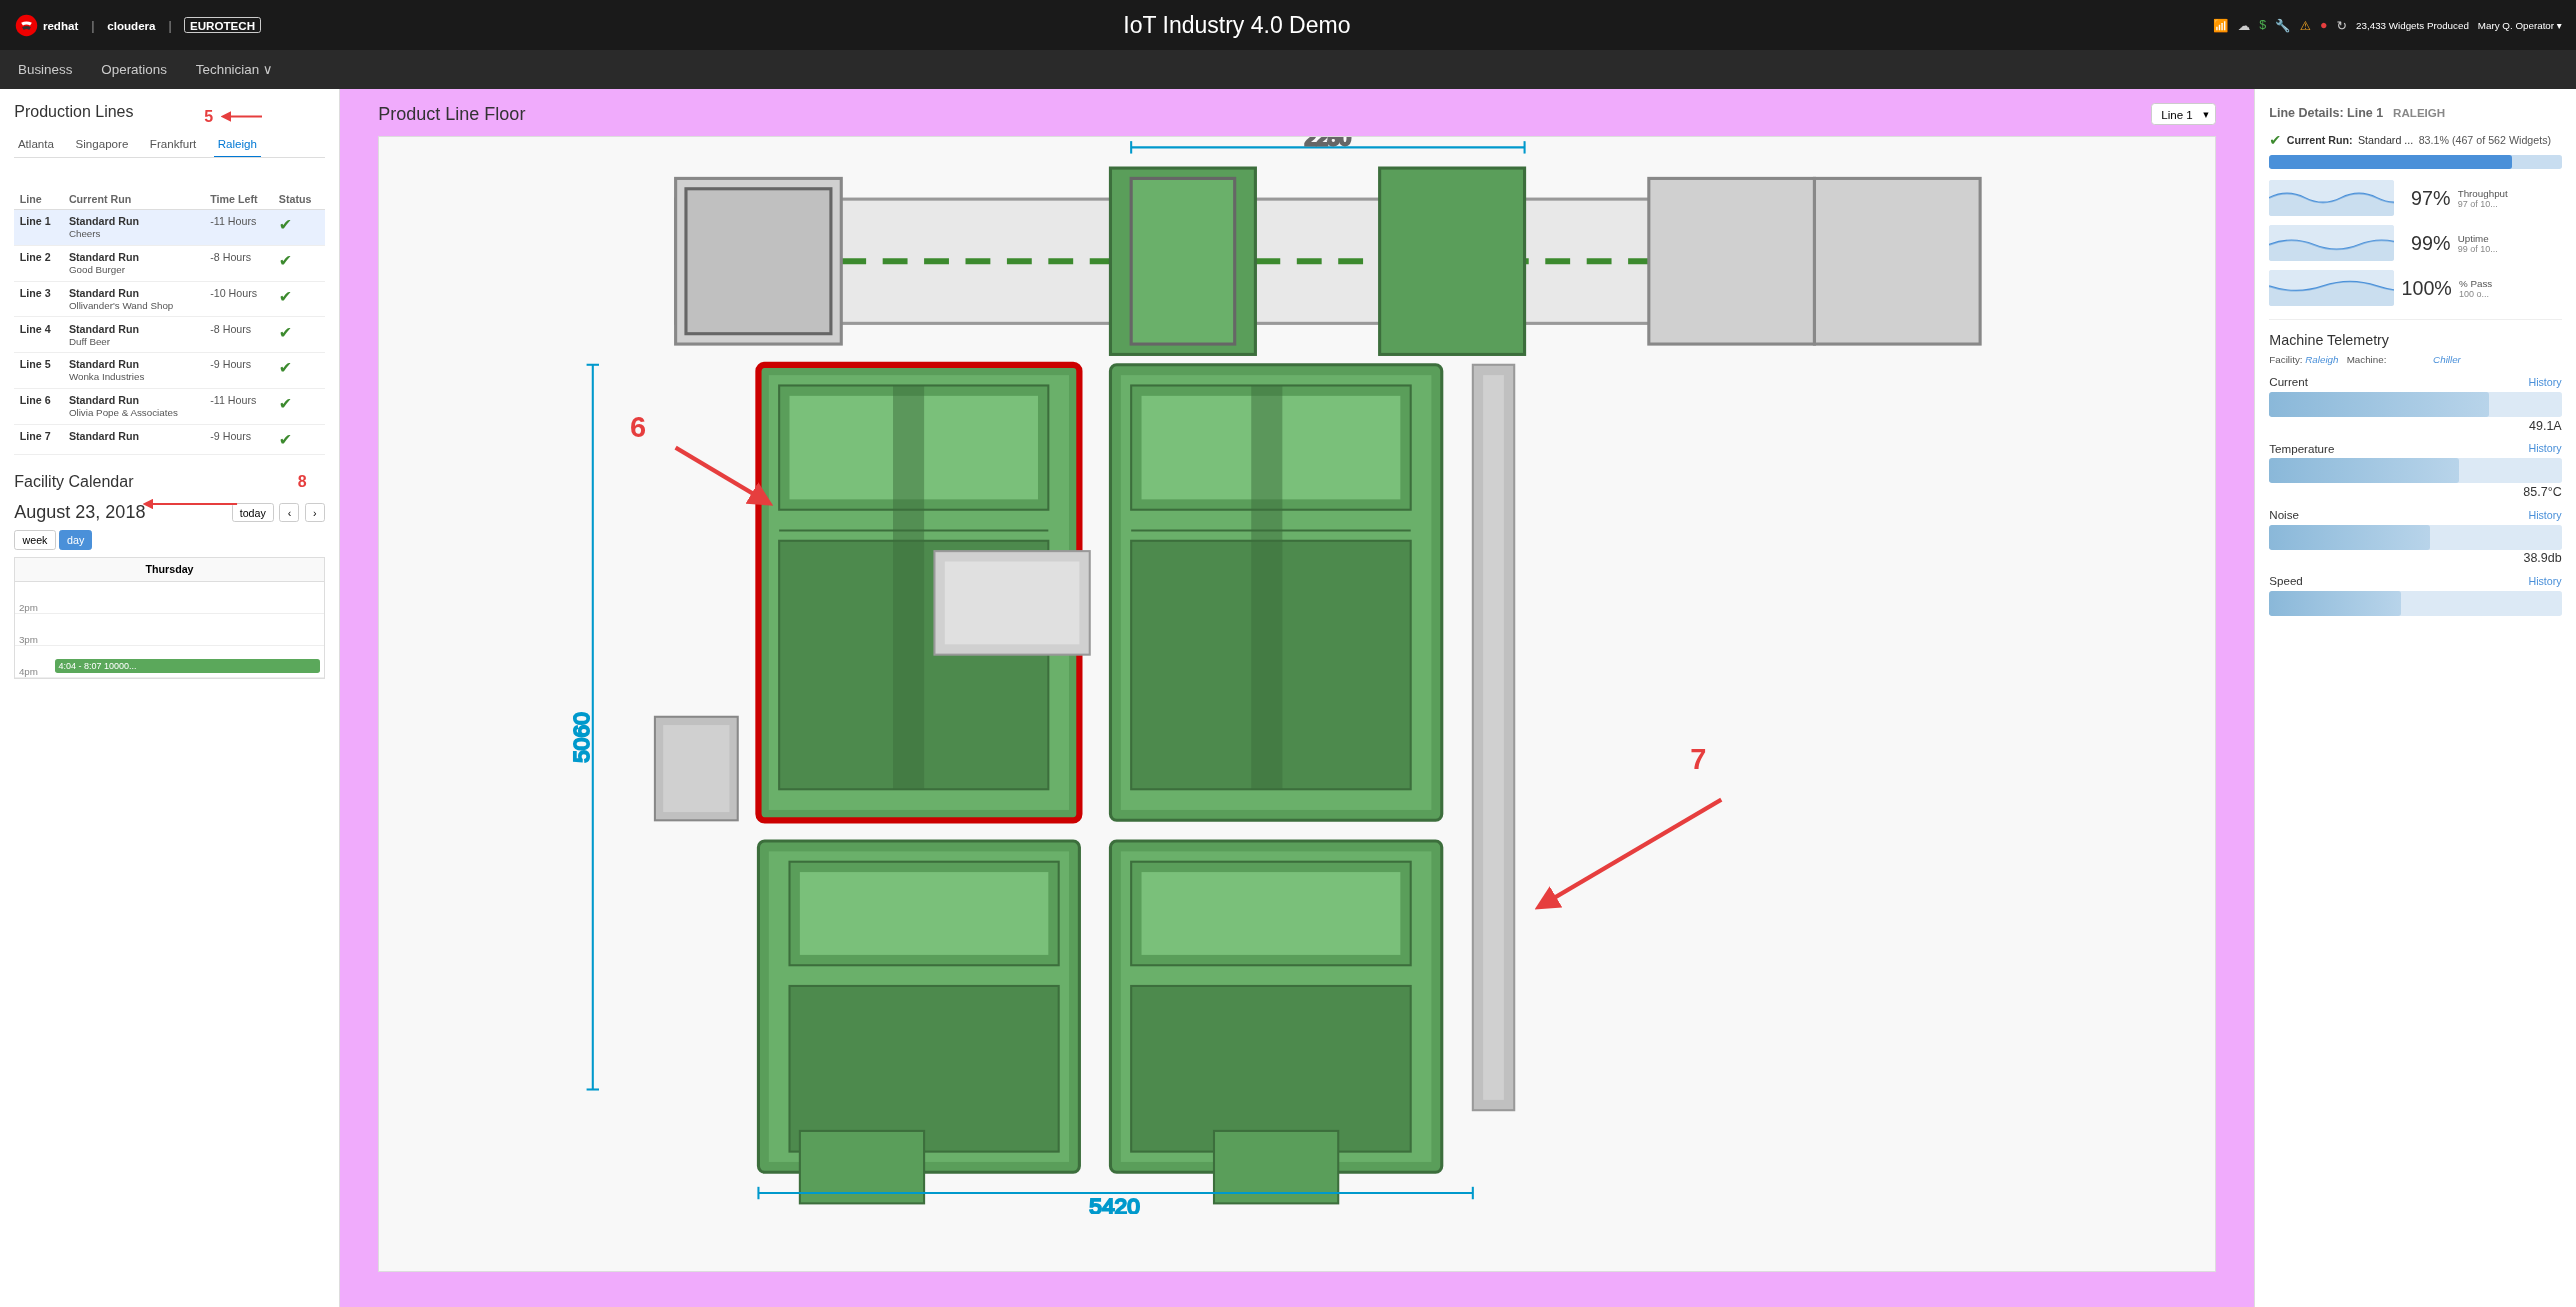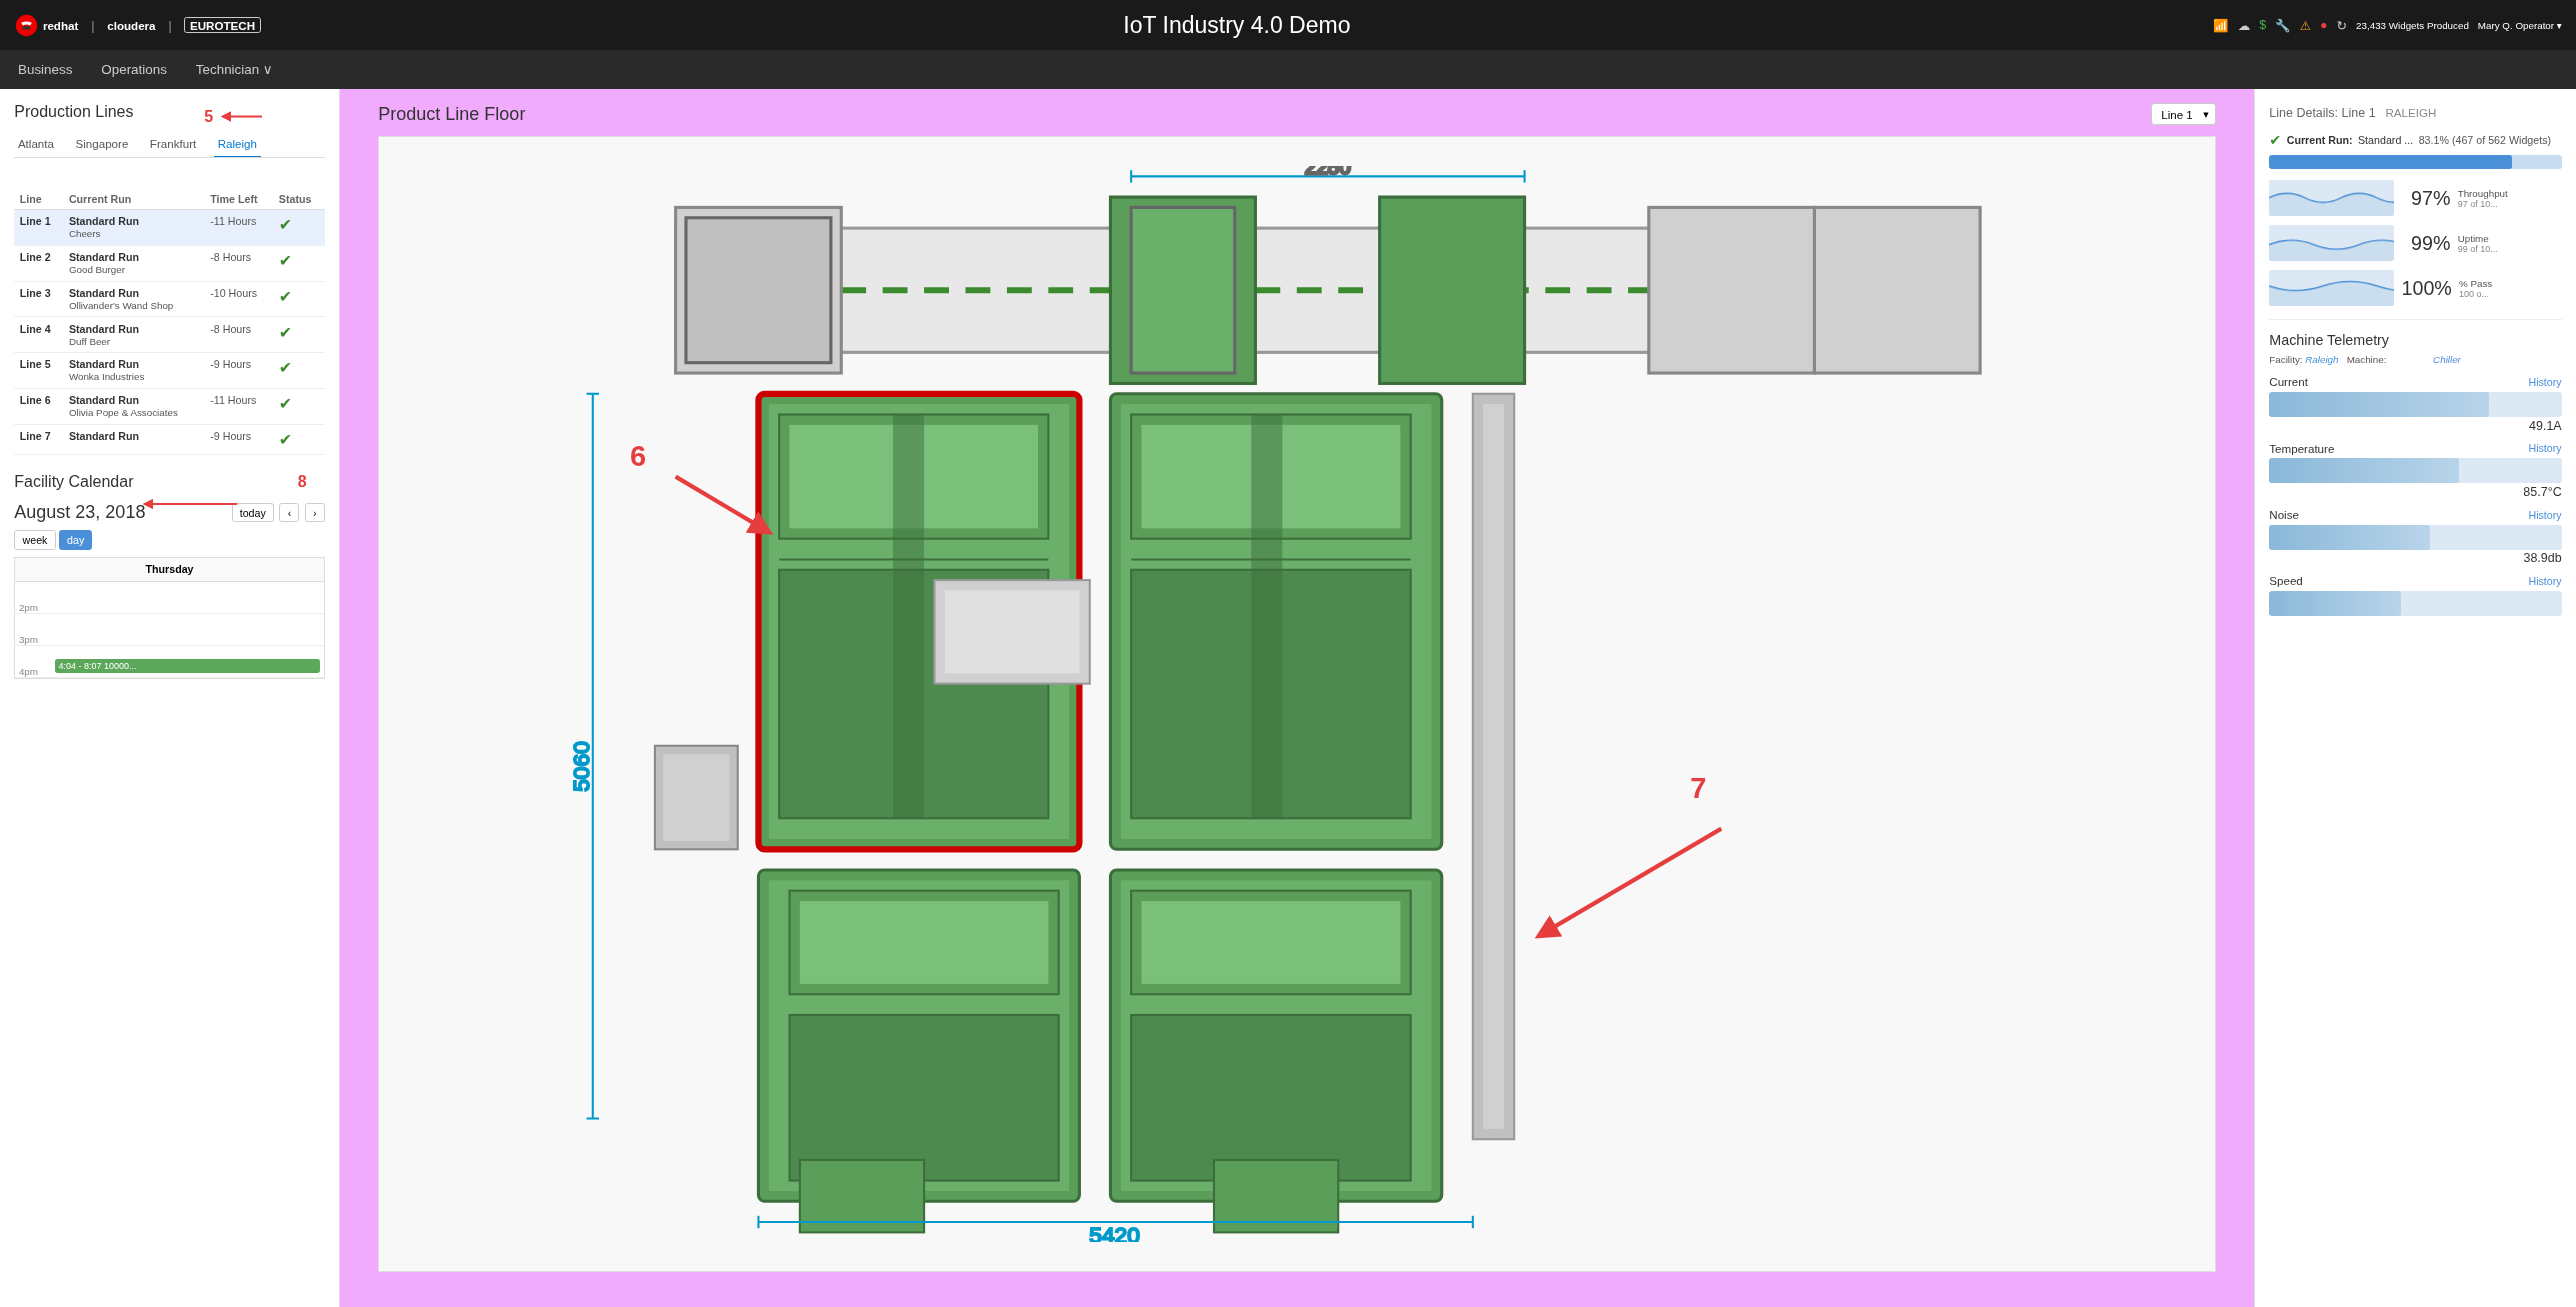--- a/index.html
+++ b/index.html
@@ -237,40 +237,40 @@
     }
 
     
     .floor-plan-container {
       background: #f8f8f8;
       border: 0.9px solid #ddd;
       height: calc(100% - 54px);
       position: relative;
       overflow: hidden;
       display: flex;
-      align-items: center;
+      align-items: flex-start;
       justify-content: center;
     }
 
     
     .floor-svg {
       width: 95%;
       height: 95%;
     }
 
     
     .right-panel {
       width: 322px;
       min-width: 322px;
       background: #fff;
       border-left: 0.9px solid #ddd;
       padding: 14.3px;
       overflow-y: auto;
     }
-    .right-panel-title { font-size: 16px; font-weight: 400; color: #333; margin-bottom: 7.2px; }
+    .right-panel-title { font-size: 16px; font-weight: 700; color: #333; margin-bottom: 7.2px; }
     .right-panel-title span { font-size: 12.5px; color: #666; }
 
     .current-run-row {
       display: flex;
       align-items: center;
       gap: 5.4px;
       font-size: 10.7px;
       color: #333;
       margin-bottom: 7.2px;
     }

